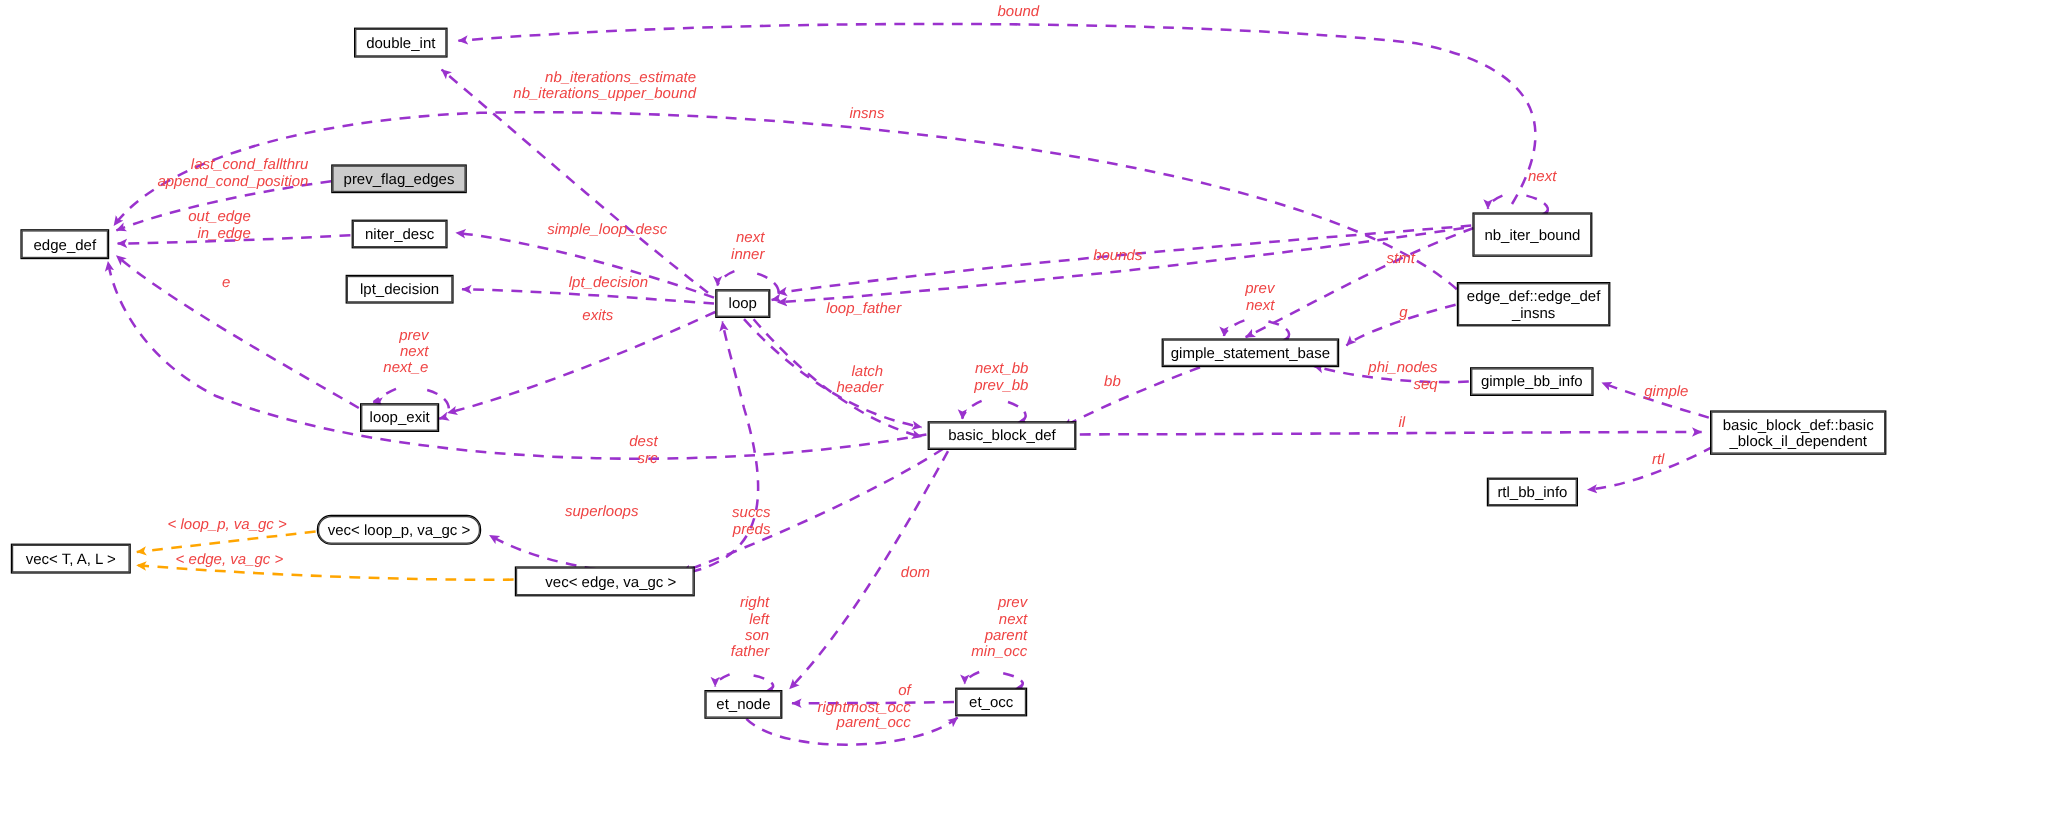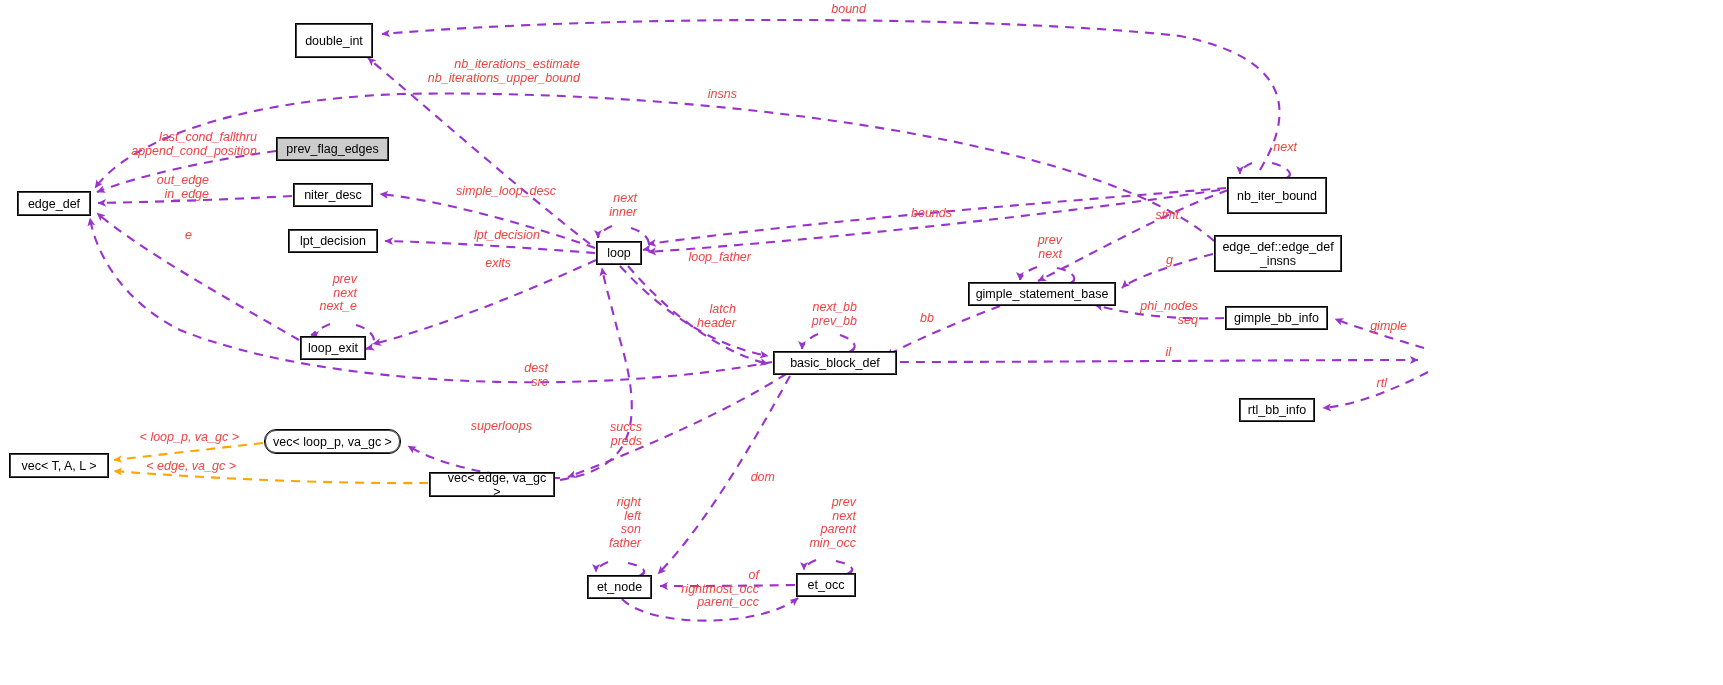--- a/index.html
+++ b/index.html
@@ -150,21 +150,21 @@
     </g>
 
     <g stroke="#ffa500" stroke-width="2.1" fill="none" stroke-dasharray="9,7" marker-end="url(#arrowOrange)">
 
       <path d="M263,443 C200,450 150,456 114,460"></path>
 
       <path d="M428,483 C330,484 200,478 114,471"></path>
     </g>
   </svg>
 
-  <div class="node" style="left:296px; top:24px; width:76px; height:33px;">double_int</div>
+  <div class="node" style="left:296px; top:24px; width:76px; height:23px;">double_int</div>
 
   <div class="node" style="left:18px; top:192px; width:72px; height:23px;">edge_def</div>
 
   <div class="node current" style="left:277px; top:138px; width:111px; height:22px;">prev_flag_edges</div>
 
   <div class="node" style="left:294px; top:184px; width:78px; height:22px;">niter_desc</div>
 
   <div class="node" style="left:289px; top:230px; width:88px; height:22px;">lpt_decision</div>
 
   <div class="node" style="left:301px; top:337px; width:64px; height:22px;">loop_exit</div>
@@ -177,26 +177,28 @@
 
   <div class="node" style="left:1228px; top:178px; width:98px; height:35px;">nb_iter_bound</div>
 
   <div class="node" style="left:1215px; top:236px; width:126px; height:35px;">edge_def::edge_def
 _insns</div>
 
   <div class="node" style="left:1226px; top:307px; width:101px; height:22px;">gimple_bb_info</div>
 
   <div class="node" style="left:1240px; top:399px; width:74px; height:22px;">rtl_bb_info</div>
 
+  <div class="node" style="left:1426px; top:343px; width:145px; height:35px;">basic_block_def::basic
+_block_il_dependent</div>
 
   <div class="node" style="left:10px; top:454px; width:98px; height:23px;">vec&lt; T, A, L &gt;</div>
 
   <div class="node" style="left:265px; top:430px; width:135px; height:23px;border-radius:11px;">vec&lt; loop_p, va_gc &gt;</div>
 
-  <div class="node" style="left:430px; top:473px; width:124px; height:23px;padding-left:16px;">vec&lt; edge, va_gc &gt;</div>
+  <div class="node" style="left:430px; top:473px; width:148px; height:23px;padding-left:16px;">vec&lt; edge, va_gc &gt;</div>
 
   <div class="node" style="left:588px; top:576px; width:63px; height:22px;">et_node</div>
 
   <div class="node" style="left:797px; top:574px; width:58px; height:22px;">et_occ</div>
 
   <div class="edge-label" style="left:806px; top:3px; width:60px;">bound</div>
   <div class="edge-label" style="left:415px; top:58px; width:165px;">nb_iterations_estimate
 nb_iterations_upper_bound</div>
   <div class="edge-label" style="left:693px; top:88px; width:44px;">insns</div>
   <div class="edge-label" style="left:117px; top:131px; width:140px;">last_cond_fallthru

